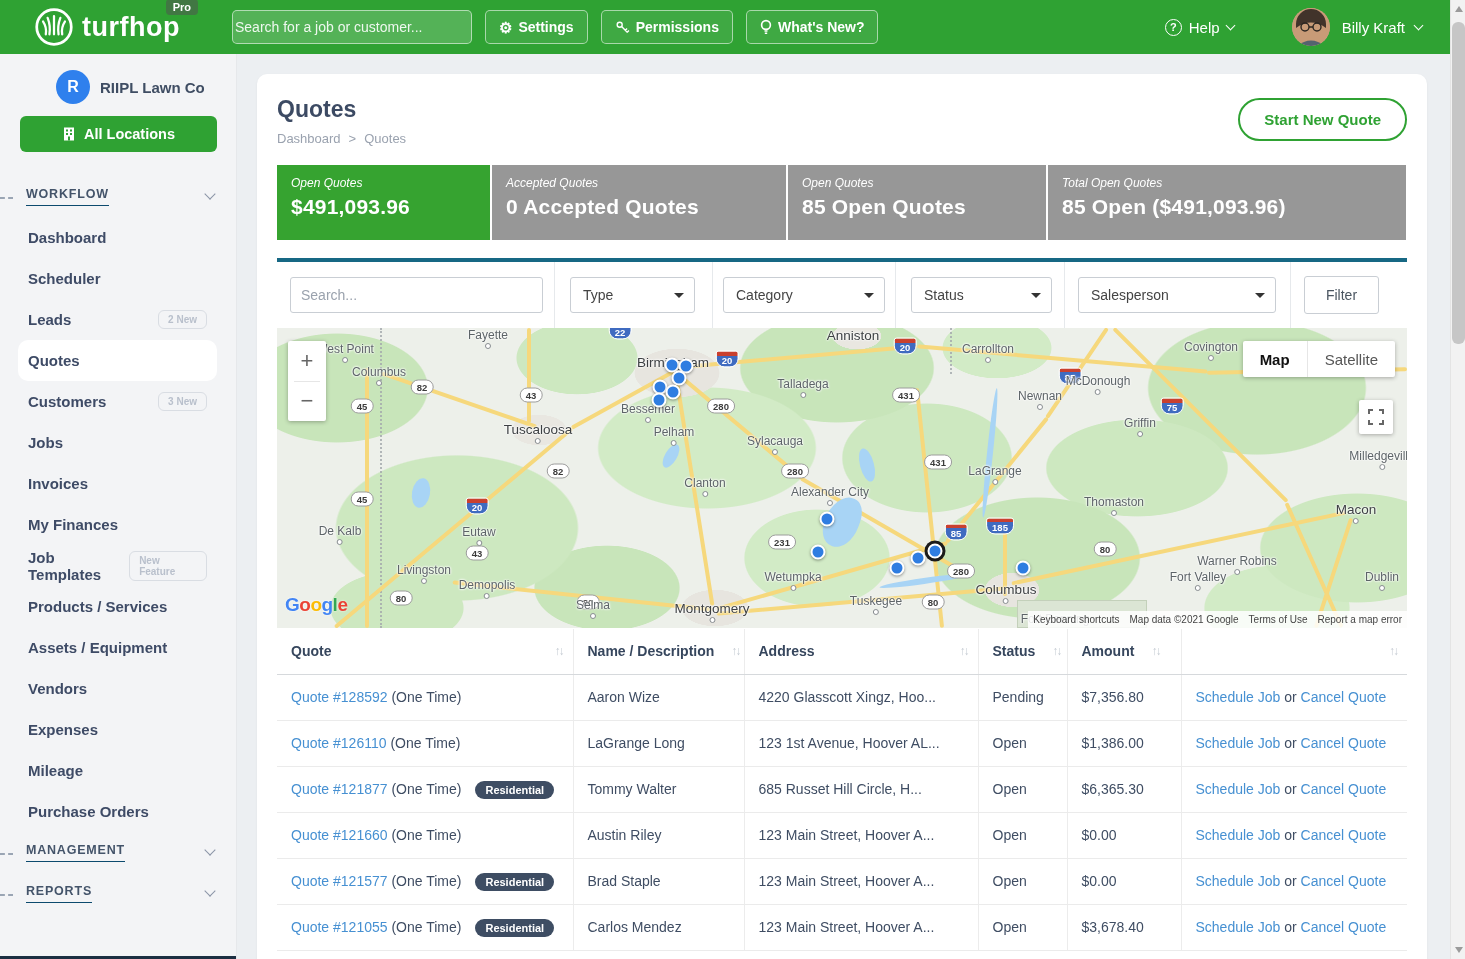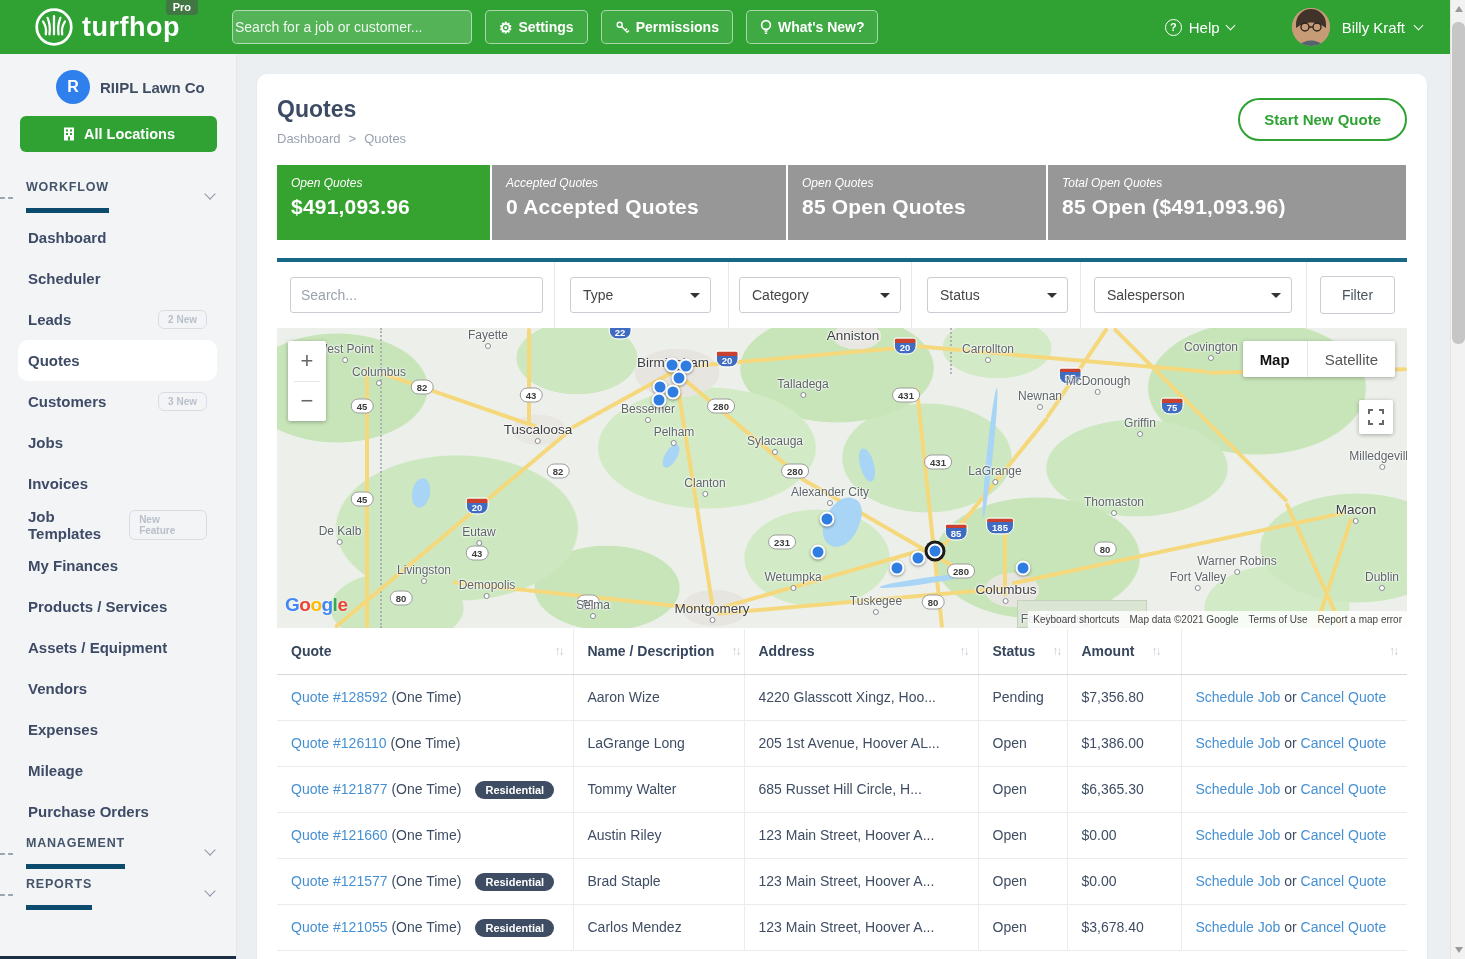--- a/index.html
+++ b/index.html
@@ -23,21 +23,21 @@
   .user-name { color:#fff; font-size:15px; margin:0 10px 0 12px; }
 
   
   .sidebar { position:absolute; left:0; top:54px; width:237px; bottom:0; background:#f3f4f6; border-right:1px solid #e6e8eb; z-index:20; }
   .company { display:flex; align-items:center; margin:16px 0 0 56px; }
   .company-avatar { width:34px; height:34px; border-radius:50%; background:#2f80ed; color:#fff; font-size:16px; font-weight:bold; display:flex; align-items:center; justify-content:center; }
   .company-name { margin-left:10px; color:#3f4d63; font-size:15px; font-weight:bold; }
   .all-loc-btn { display:flex; align-items:center; justify-content:center; gap:8px; margin:12px 20px 0 20px; height:36px; background:#2fa233; border:none; border-radius:6px; color:#fff; font-size:14.5px; font-weight:bold; cursor:pointer; width:197px; }
   .nav { margin-top:24px; }
   .nav-sec { position:relative; height:41px; display:flex; align-items:center; padding-left:26px; color:#44546a; font-size:12.5px; font-weight:bold; letter-spacing:.8px; text-transform:uppercase; }
-  .nav-sec .sec-label { border-bottom:5px solid #0c4a6e; padding-bottom:14px; }
+  .nav-sec .sec-label { border-bottom:1px solid #0c4a6e; padding-bottom:4px; }
   .nav-sec::before { content:""; position:absolute; left:0; top:50%; width:13px; border-top:2px dashed #9aa5b4; }
   .sec-chev { margin-left:auto; margin-right:22px; width:8px; height:8px; border-right:1.7px solid #8a94a6; border-bottom:1.7px solid #8a94a6; transform:rotate(45deg); margin-top:-5px; }
   .nav-item { height:41px; display:flex; align-items:center; padding-left:28px; color:#3e4b66; font-size:15px; font-weight:600; cursor:pointer; }
   .nav-item.active { background:#fff; border-radius:10px; margin:0 19px 0 18px; padding-left:10px; }
   .side-badge { margin-left:auto; margin-right:29px; border:1px solid #d9dde3; color:#b9c0cc; font-size:10px; font-weight:bold; padding:3px 9px; border-radius:6px; background:transparent; }
   .sidebar-bottom-bar { position:absolute; bottom:0; left:0; width:100%; height:3px; background:#1c2f42; }
 
   
   .page { position:absolute; left:237px; top:54px; right:15px; bottom:0; background:#eceff2; }
   .card { position:absolute; left:20px; top:20px; width:1170px; height:900px; background:#fff; border-radius:10px; padding:18px 20px 0 20px; box-shadow:0 1px 3px rgba(0,0,0,.05); }
@@ -57,21 +57,21 @@
   .stat0 { width:213px; } .stat1 { width:294px; } .stat2 { width:258px; } .stat3 { width:358px; }
 
   
   .filters { margin-top:18px; border-top:4px solid #176884; height:70px; display:flex; align-items:center; }
   .f-div { width:1px; align-self:stretch; background:#e6e9ec; }
   .f-search { margin-left:13px; width:253px; height:36px; border:1px solid #c9ced4; border-radius:3px; font-size:14px; color:#555; padding:0 10px; outline:none; }
   .f-search::placeholder { color:#9aa2ad; }
   .fd1 { margin-left:11px; } .fd2 { margin-left:17px; } .fd3 { margin-left:10px; } .fd4 { margin-left:12px; } .fd5 { margin-left:14px; }
   .f-select { position:relative; height:36px; line-height:34px; border:1px solid #c9ced4; border-radius:3px; font-size:14px; color:#444; padding:0 26px 0 12px; cursor:pointer; background:#fff; }
   .f-select::after { content:""; position:absolute; right:10px; top:15px; border:5px solid transparent; border-top-color:#333; }
-  .fs-type { margin-left:15px; width:141px; } .fs-cat { margin-left:10px; width:162px; }
+  .fs-type { margin-left:15px; width:125px; } .fs-cat { margin-left:10px; width:162px; }
   .fs-status { margin-left:15px; width:141px; } .fs-sales { margin-left:13px; width:198px; }
   .f-btn { margin-left:13px; width:75px; height:38px; background:#fff; border:1px solid #c9ced4; border-radius:3px; font-size:14px; color:#4a5560; cursor:pointer; }
 
   
   .map { position:relative; width:1130px; height:300px; overflow:hidden; background:#edf0ea; cursor:grab; }
   .map-bg { position:absolute; inset:0;
     background-image:
       radial-gradient(ellipse 70px 40px at 400px 45px, #e7e5df 60%, transparent 61%),
       radial-gradient(ellipse 55px 30px at 438px 280px, #e7e5df 60%, transparent 61%),
       radial-gradient(ellipse 45px 28px at 735px 262px, #e7e5df 60%, transparent 61%),
@@ -230,26 +230,26 @@
       <span>Customers</span>
       <span class="side-badge">3 New</span>
     </div>
     <div class="nav-item">
         <span>Jobs</span>
       </div>
     <div class="nav-item">
         <span>Invoices</span>
       </div>
     <div class="nav-item">
+        <span>My Finances</span>
+      </div>
+    <div class="nav-item">
       <span>Job Templates</span>
       <span class="side-badge">New Feature</span>
     </div>
-    <div class="nav-item">
-        <span>My Finances</span>
-      </div>
     <div class="nav-item">
         <span>Products / Services</span>
       </div>
     <div class="nav-item">
         <span>Assets / Equipment</span>
       </div>
     <div class="nav-item">
         <span>Vendors</span>
       </div>
     <div class="nav-item">
@@ -509,21 +509,21 @@
           <td><a class="blue">Quote #128592</a> <span>(One Time)</span></td>
           <td>Aaron Wize</td>
           <td>4220 Glasscott Xingz, Hoo...</td>
           <td>Pending</td>
           <td>$7,356.80</td>
           <td><a class="blue">Schedule Job</a> <span>or</span> <a class="blue">Cancel Quote</a></td>
         </tr>
         <tr>
           <td><a class="blue">Quote #126110</a> <span>(One Time)</span></td>
           <td>LaGrange Long</td>
-          <td>205 1st Avenue, Hoover AL...</td>
+          <td>123 1st Avenue, Hoover AL...</td>
           <td>Open</td>
           <td>$1,386.00</td>
           <td><a class="blue">Schedule Job</a> <span>or</span> <a class="blue">Cancel Quote</a></td>
         </tr>
         <tr>
           <td><a class="blue">Quote #121877</a> <span>(One Time)</span><span class="res-badge">Residential</span></td>
           <td>Tommy Walter</td>
           <td>685 Russet Hill Circle, H...</td>
           <td>Open</td>
           <td>$6,365.30</td>

